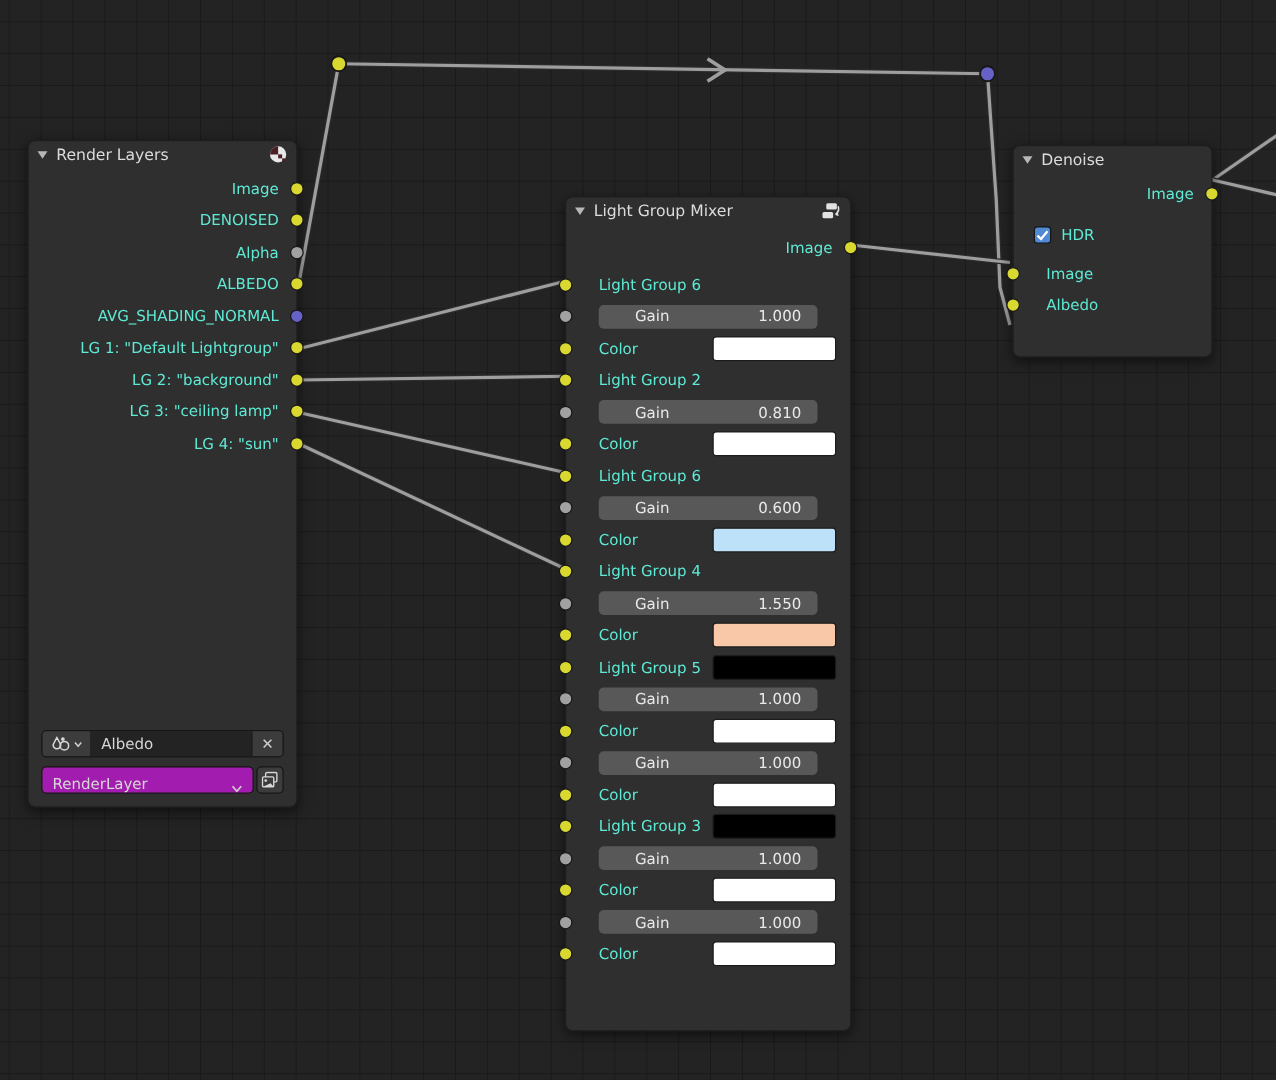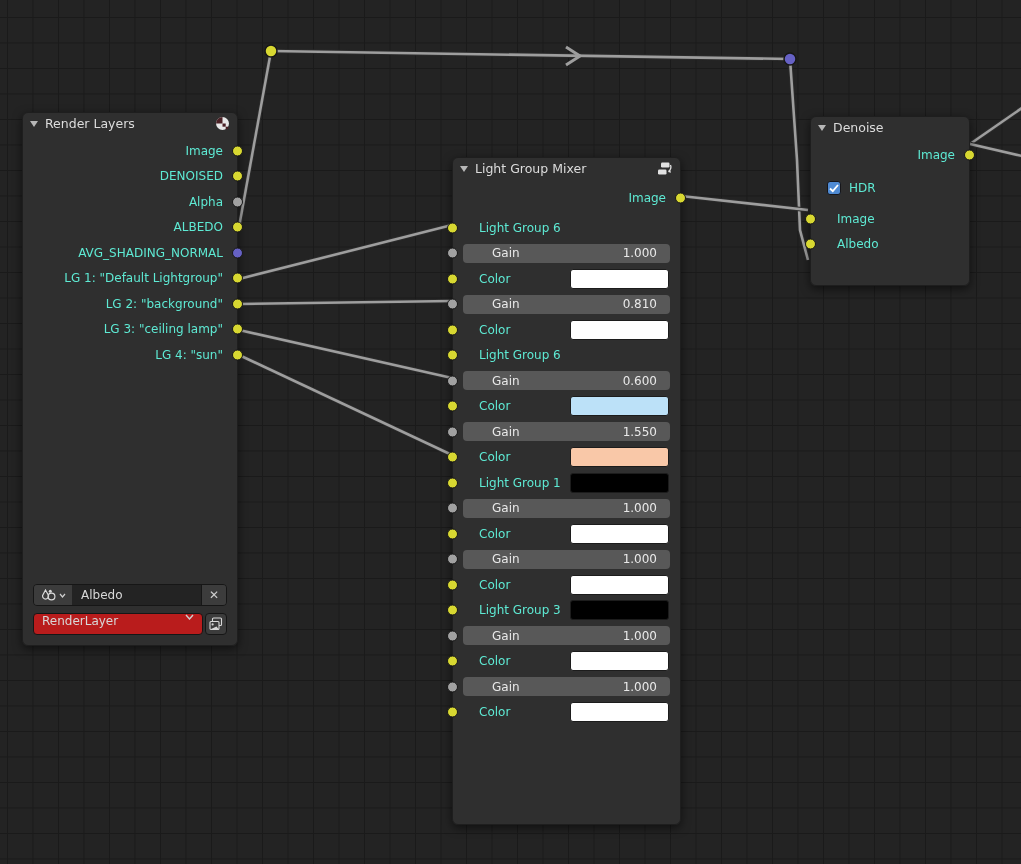--- a/index.html
+++ b/index.html
@@ -33,36 +33,36 @@
     position:absolute;width:11px;height:11px;border-radius:50%;
     border:1.5px solid #171717;box-sizing:border-box;top:50%;transform:translateY(-50%);
   }
   .sock.l{left:-6px;} .sock.r{right:-6px;}
   .lab{font-size:12px;color:#5eead4;white-space:nowrap;}
   .out-row{justify-content:flex-end;padding-right:14px;}
   .in-pad{padding-left:26px;}
   .slider{
     height:19px;border-radius:4px;display:flex;align-items:center;
     padding:0 13px;box-sizing:border-box;flex:1;
-    margin:0 10px;color:#e9e9e9;font-size:12px;
+    margin:0 26px;color:#e9e9e9;font-size:12px;
   }
   .slider .sl-name{flex:1;padding-left:16px;}
   .slider .sl-val{text-align:center;}
   .swatch{
     position:absolute;right:11px;top:50%;transform:translateY(-50%);
     width:99px;height:20px;border-radius:3px;border:1px solid #1c1c1c;box-sizing:border-box;
   }
   
   .widgets{padding:0 10px 12px 10px;display:flex;flex-direction:column;gap:7px;}
   .scene-row{display:flex;height:22px;border-radius:4px;overflow:hidden;border:1px solid #161616;box-sizing:border-box;}
   .scene-ico{width:38px;background:#3c3c3c;display:flex;align-items:center;justify-content:center;gap:2px;}
   .scene-txt{flex:1;background:#232323;color:#d8d8d8;font-size:12px;display:flex;align-items:center;padding-left:9px;}
   .scene-x{width:24px;background:#3c3c3c;display:flex;align-items:center;justify-content:center;color:#cfcfcf;font-size:12px;border-left:1px solid #161616;}
   .layer-row{display:flex;gap:2px;height:22px;}
-  .dropdown{flex:1;background:#b91c1c;border:1px solid #161616;border-radius:4px;display:flex;align-items:flex-start;
+  .dropdown{flex:1;background:#a21caf;border:1px solid #161616;border-radius:4px;display:flex;align-items:flex-end;
             color:#d8d8d8;font-size:12px;padding:0 8px;box-sizing:border-box;}
   .dropdown .dd-label{flex:1;}
   .chev{color:#bbb;font-size:10px;}
   .sq-btn{width:22px;background:#3c3c3c;border:1px solid #161616;border-radius:4px;display:flex;align-items:center;justify-content:center;box-sizing:border-box;}
   
   .hdr-row{display:flex;align-items:center;gap:8px;padding-left:16px;height:18px;margin-top:13px;}
   .checkbox{width:14px;height:14px;border-radius:3px;border:1px solid #16161a;display:flex;align-items:center;justify-content:center;box-sizing:border-box;}
   .spacer{flex:1;}
   .rl-body{display:flex;flex-direction:column;height:513px;}
 </style>
@@ -206,20 +206,24 @@
         <div class="slider" style="background: rgb(88, 88, 88);">
           <span class="sl-name">Gain</span>
           <span class="sl-val">1.000</span>
         </div>
       </div>
       <div class="row in-pad">
         <span class="sock l" style="background: rgb(216, 216, 49);"></span>
         <span class="lab">Color</span>
         <span class="swatch" style="background: rgb(255, 255, 255);"></span>
       </div>
+      <div class="row in-pad">
+        <span class="sock l" style="background: rgb(216, 216, 49);"></span>
+        <span class="lab">Light Group 2</span>
+      </div>
       <div class="row">
         <span class="sock l" style="background: rgb(161, 161, 161);"></span>
         <div class="slider" style="background: rgb(88, 88, 88);">
           <span class="sl-name">Gain</span>
           <span class="sl-val">0.810</span>
         </div>
       </div>
       <div class="row in-pad">
         <span class="sock l" style="background: rgb(216, 216, 49);"></span>
         <span class="lab">Color</span>
@@ -234,35 +238,39 @@
         <div class="slider" style="background: rgb(88, 88, 88);">
           <span class="sl-name">Gain</span>
           <span class="sl-val">0.600</span>
         </div>
       </div>
       <div class="row in-pad">
         <span class="sock l" style="background: rgb(216, 216, 49);"></span>
         <span class="lab">Color</span>
         <span class="swatch" style="background: rgb(188, 225, 248);"></span>
       </div>
+      <div class="row in-pad">
+        <span class="sock l" style="background: rgb(216, 216, 49);"></span>
+        <span class="lab">Light Group 4</span>
+      </div>
       <div class="row">
         <span class="sock l" style="background: rgb(161, 161, 161);"></span>
         <div class="slider" style="background: rgb(88, 88, 88);">
           <span class="sl-name">Gain</span>
           <span class="sl-val">1.550</span>
         </div>
       </div>
       <div class="row in-pad">
         <span class="sock l" style="background: rgb(216, 216, 49);"></span>
         <span class="lab">Color</span>
         <span class="swatch" style="background: rgb(249, 200, 168);"></span>
       </div>
       <div class="row in-pad">
         <span class="sock l" style="background: rgb(216, 216, 49);"></span>
-        <span class="lab">Light Group 1</span>
+        <span class="lab">Light Group 5</span>
         <span class="swatch" style="background: rgb(0, 0, 0);"></span>
       </div>
       <div class="row">
         <span class="sock l" style="background: rgb(161, 161, 161);"></span>
         <div class="slider" style="background: rgb(88, 88, 88);">
           <span class="sl-name">Gain</span>
           <span class="sl-val">1.000</span>
         </div>
       </div>
       <div class="row in-pad">

